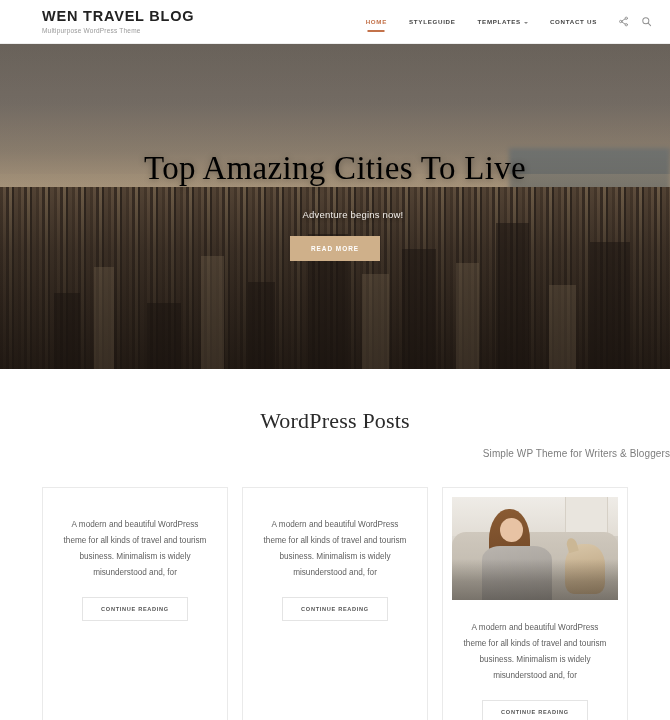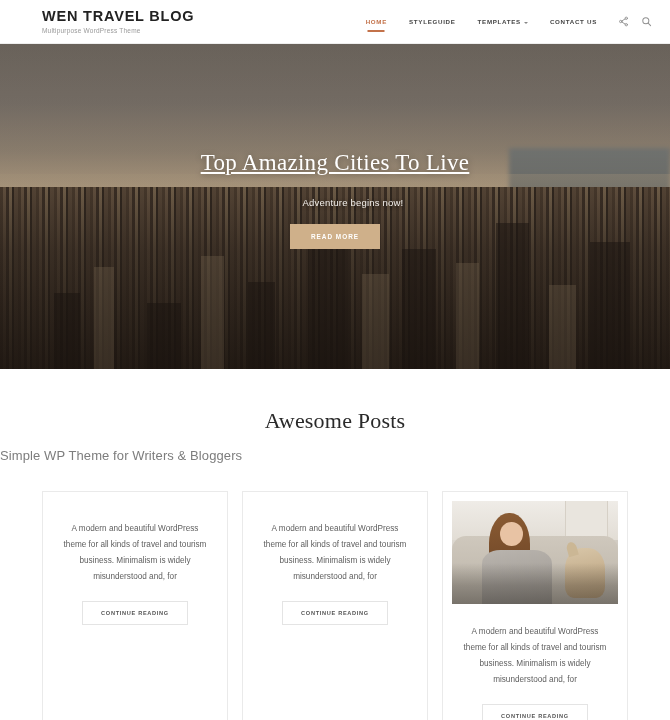--- a/index.html
+++ b/index.html
@@ -117,27 +117,26 @@
     position: absolute; inset: 0;
     background: linear-gradient(180deg, rgba(45,40,35,0.30) 0%, rgba(45,40,35,0.18) 45%, rgba(25,20,15,0.35) 100%);
   }
   .hero-content {
     position: absolute; left: 0; right: 0; top: 106px;
     text-align: center;
     z-index: 4;
   }
   .hero-title {
     font-family: "Liberation Serif", serif;
-    font-size: 23px;
-    color: #ffffff;
+    font-size: 33px;
+    color: #000000;
     font-weight: normal;
     letter-spacing: 0.3px;
     text-shadow: 0 1px 6px rgba(0,0,0,0.35);
     line-height: 1.15;
-    text-decoration: underline;
   }
   .hero-sub {
     margin-top: 21px;
     font-size: 9.5px;
     color: #f3f0ec;
     letter-spacing: 0.2px;
     text-shadow: 0 1px 4px rgba(0,0,0,0.45);
     padding-left: 36px;
   }
   .hero-btn {
@@ -158,22 +157,22 @@
   .featured { background: #ffffff; padding-top: 39px; }
   .featured-title {
     text-align: center;
     font-family: "Liberation Serif", serif;
     font-size: 22px;
     color: #2a2a2a;
     font-weight: normal;
     letter-spacing: 0.2px;
   }
   .featured-sub {
-    text-align: left;
-    font-size: 13px;
+    text-align: right;
+    font-size: 10px;
     color: #7d7d7d;
     margin-top: 14px;
     letter-spacing: 0.1px;
   }
 
   .cards {
     display: flex;
     gap: 14px;
     padding: 28px 42px 0 42px;
   }
@@ -409,21 +408,21 @@
   <div class="hero-overlay"></div>
 
   <div class="hero-content">
     <h1 class="hero-title">Top Amazing Cities To Live</h1>
     <p class="hero-sub">Adventure begins now!</p>
     <button class="hero-btn">READ MORE</button>
   </div>
 </section>
 
 <section class="featured">
-  <h2 class="featured-title">Awesome Posts</h2>
+  <h2 class="featured-title">WordPress Posts</h2>
   <p class="featured-sub">Simple WP Theme for Writers &amp; Bloggers</p>
 
   <div class="cards">
 
     <article class="card">
       <div class="card-body">
         <p class="card-text">A modern and beautiful WordPress theme for all kinds of travel and tourism business. Minimalism is widely misunderstood and, for</p>
         <button class="card-btn">CONTINUE READING</button>
       </div>
     </article>

